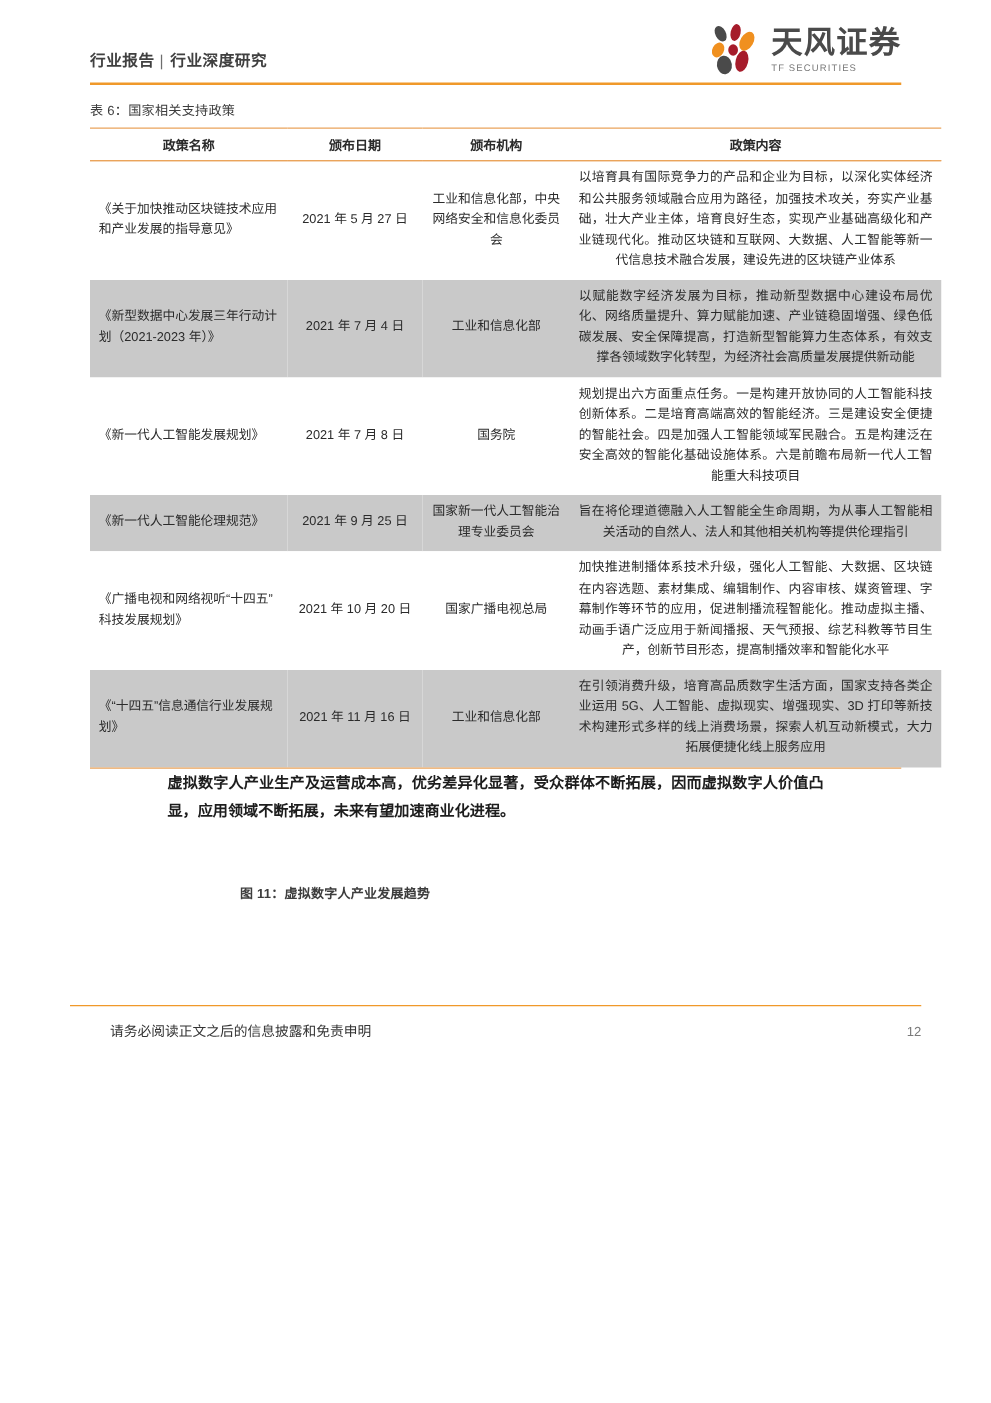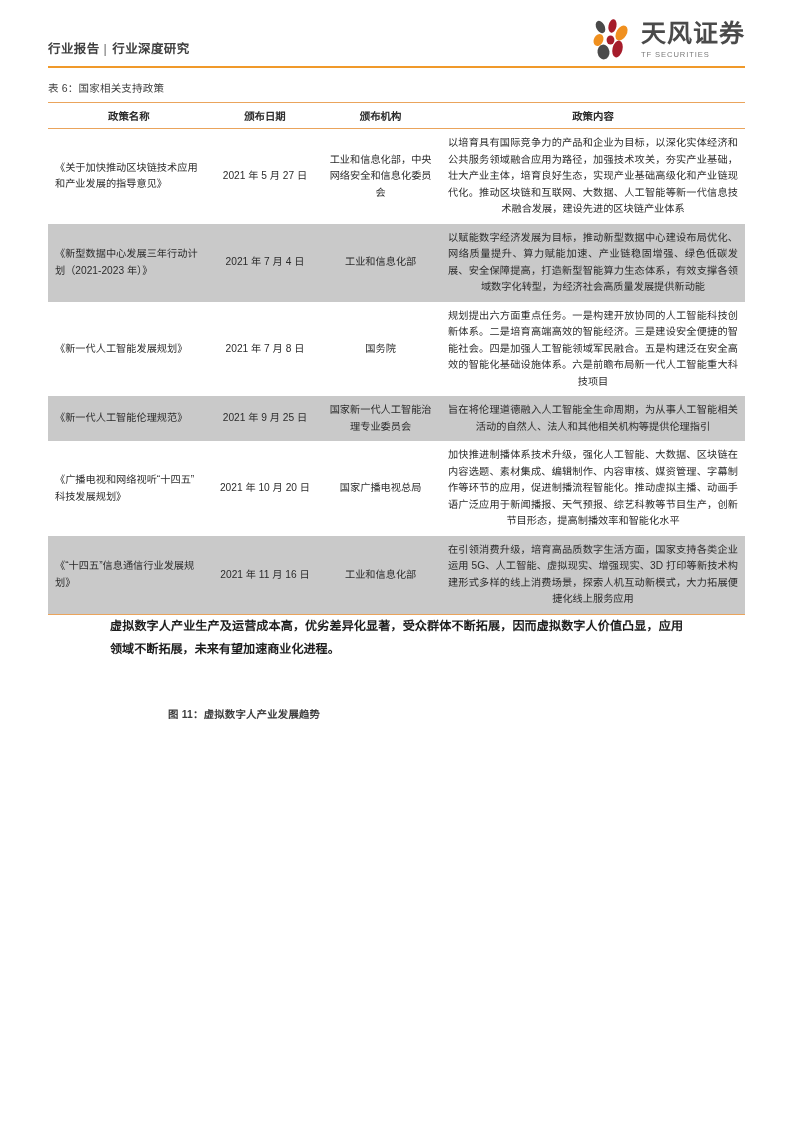--- a/index.html
+++ b/index.html
@@ -15,21 +15,21 @@
     font-family: "Liberation Sans", "DejaVu Sans", sans-serif;
     color: #231f20;
     overflow: hidden;
   }
 
   .page {
     position: absolute;
     left: 0; top: 0;
     width: 793px;
     height: 856px;
-    padding: 0 48px;
+    padding: 0 72px;
   }
 
   
   .hdr {
     position: relative;
     height: 66px;
     display: flex;
     align-items: flex-end;
     justify-content: space-between;
   }
@@ -265,14 +265,21 @@
     </tbody>
   </table>
   <div class="tbl-bottom-rule"></div>
 
 
   <div class="sec-wrap">
     <div class="sec-body">虚拟数字人产业生产及运营成本高，优劣差异化显著，受众群体不断拓展，因而虚拟数字人价值凸显，应用领域不断拓展，未来有望加速商业化进程。</div>
   </div>
   <div class="fig-caption">图 11：虚拟数字人产业发展趋势</div>
 
+  <div class="footer">
+    <div class="footer-rule"></div>
+    <div class="footer-row">
+      <div class="footer-left">请务必阅读正文之后的信息披露和免责申明</div>
+      <div class="footer-page">12</div>
+    </div>
+  </div>
 
 </div>
 
 </body></html>

